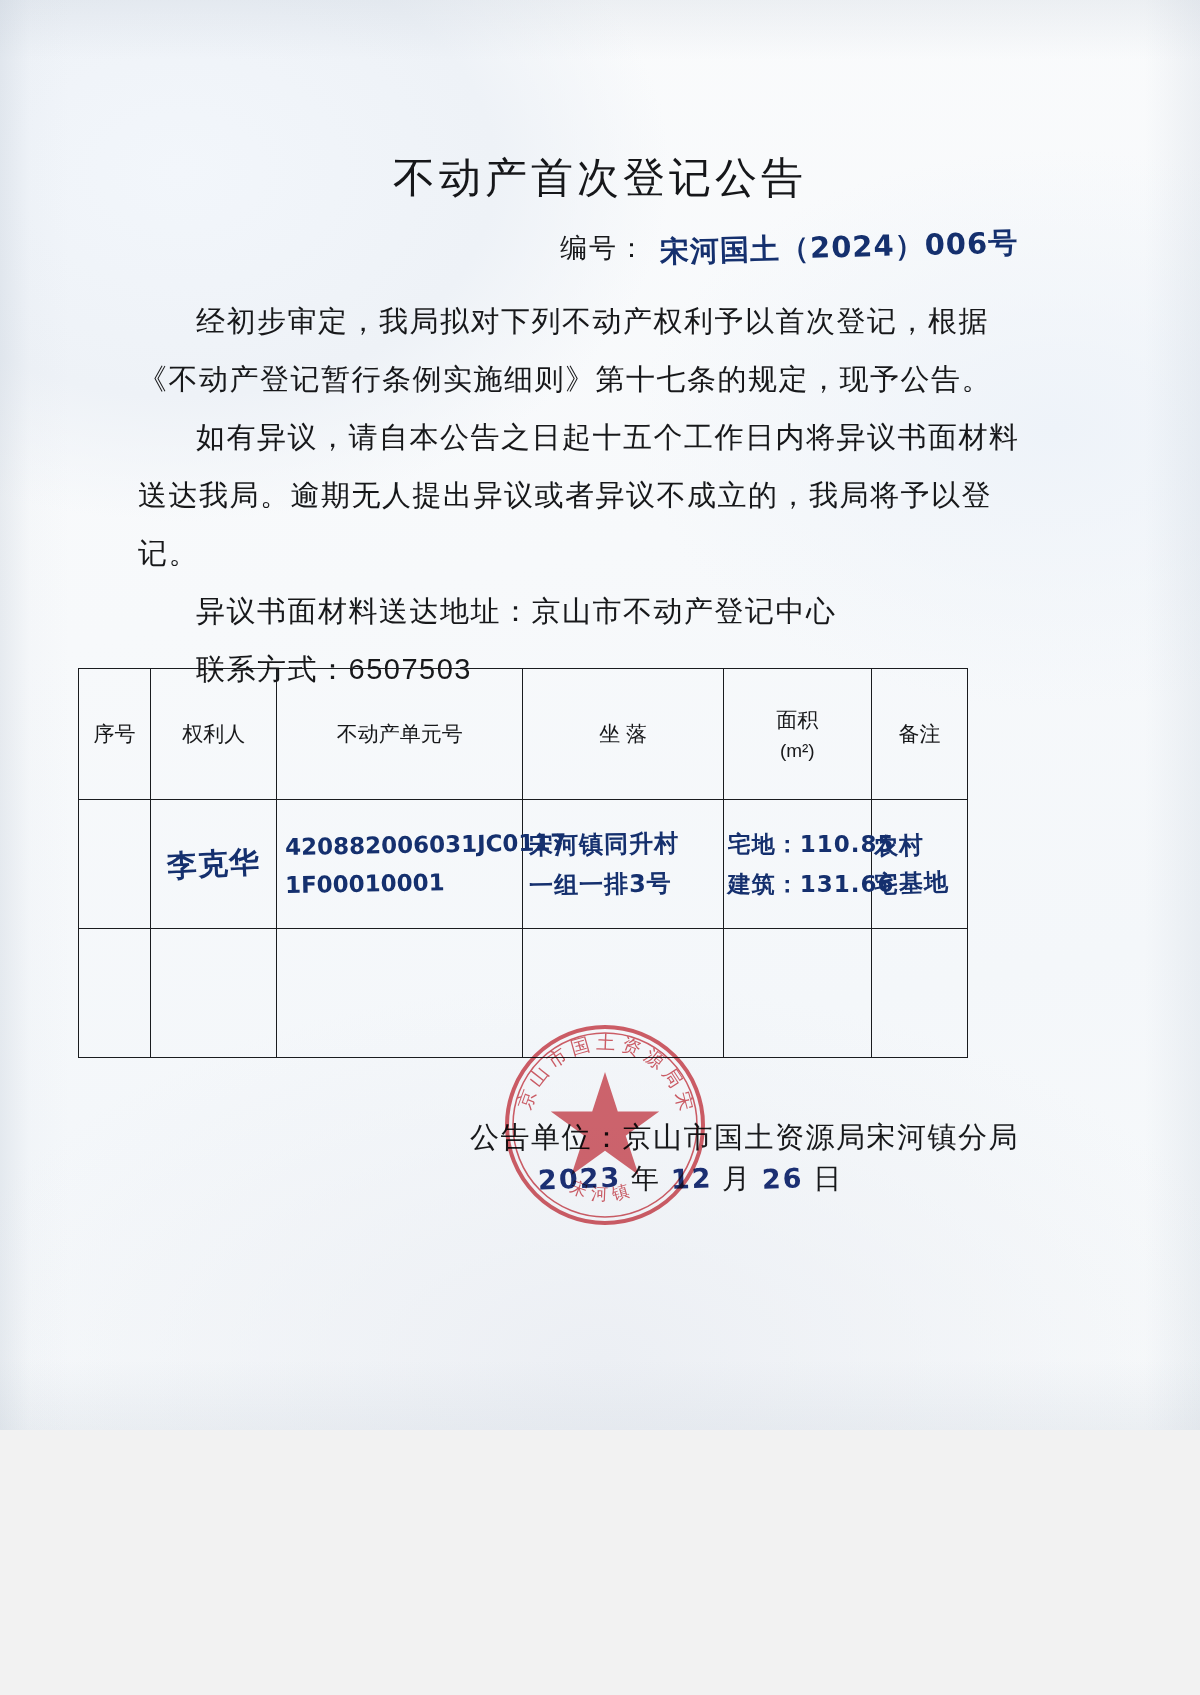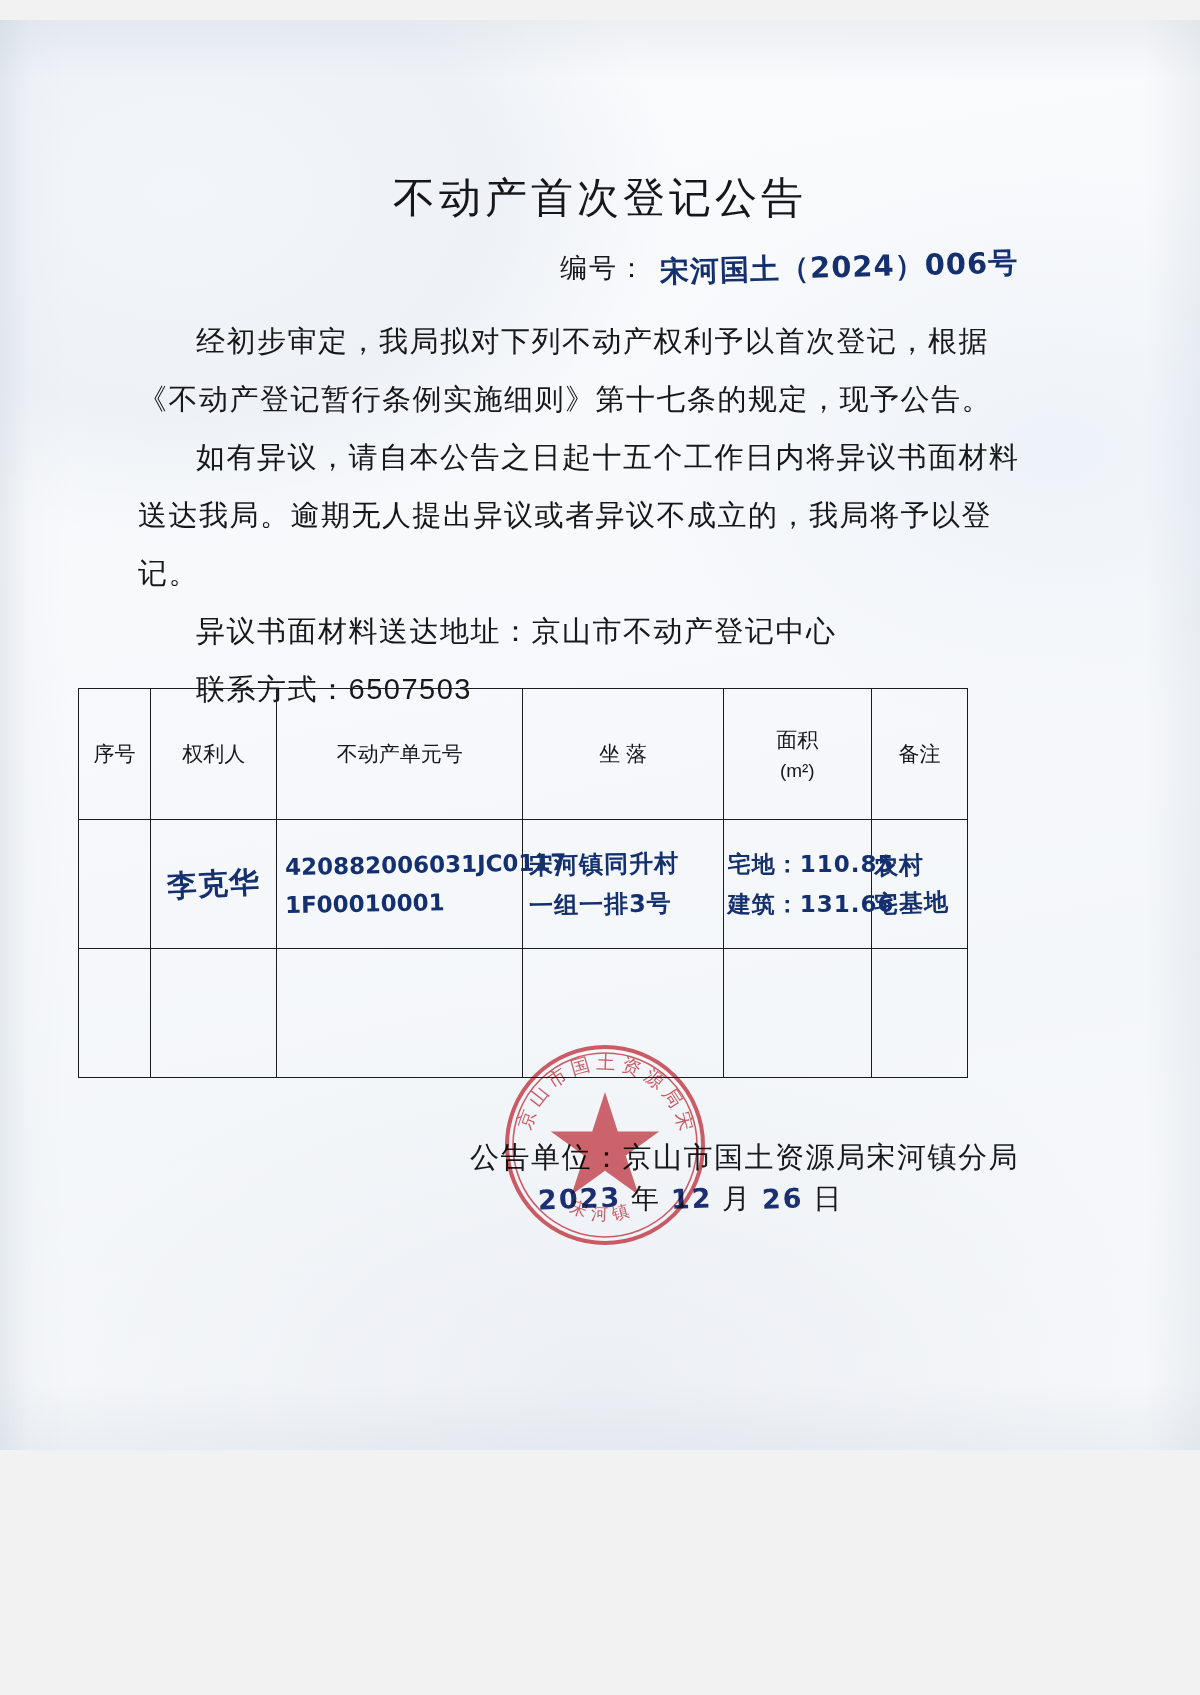--- a/index.html
+++ b/index.html
@@ -12,21 +12,20 @@
     width: 1200px;
     height: 1430px;
     background:
       radial-gradient(ellipse 700px 500px at 15% 12%, #f2f6fb 0%, #eef2f7 45%, rgba(240,243,247,0) 70%),
       radial-gradient(ellipse 600px 400px at 88% 30%, #eef3f9 0%, rgba(240,244,249,0) 70%),
       radial-gradient(ellipse 900px 500px at 50% 95%, #eceff4 0%, rgba(240,243,247,0) 75%),
       linear-gradient(170deg, #fafbfc 0%, #f7f9fb 40%, #f4f7fa 70%, #f8fafb 100%);
     overflow: hidden;
     font-family: "Liberation Serif", "DejaVu Serif", serif;
     color: #17181a;
-    margin-top: 20px;
   }
   .scan-shade {
     position: absolute;
     inset: 0;
     pointer-events: none;
     background:
       linear-gradient(to right, rgba(190,200,212,0.30) 0px, rgba(190,200,212,0.05) 30px, rgba(255,255,255,0) 70px),
       linear-gradient(to bottom, rgba(188,198,210,0.22) 0px, rgba(255,255,255,0) 60px),
       linear-gradient(to left, rgba(190,200,212,0.22) 0px, rgba(255,255,255,0) 55px),
       linear-gradient(to top, rgba(192,202,214,0.20) 0px, rgba(255,255,255,0) 70px);

